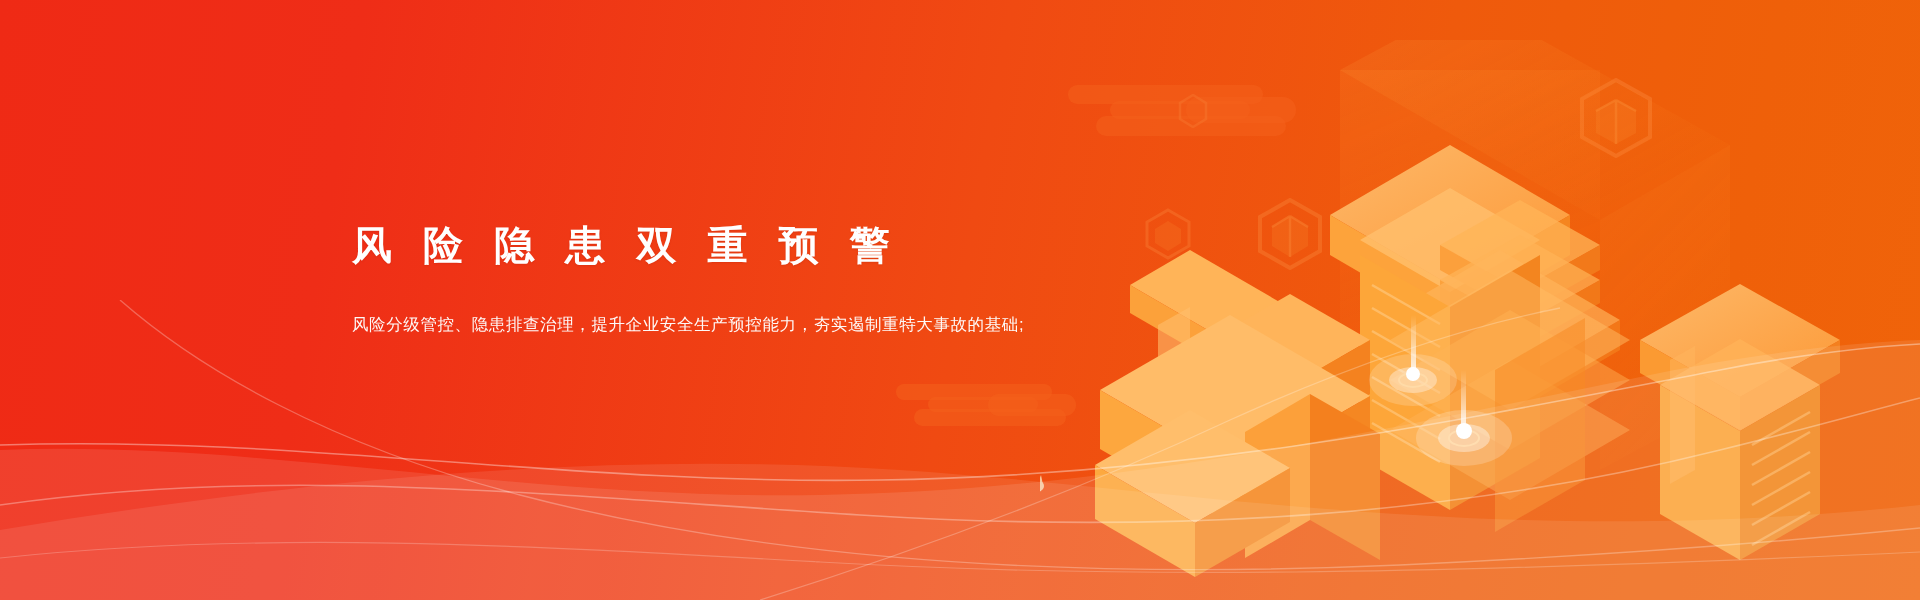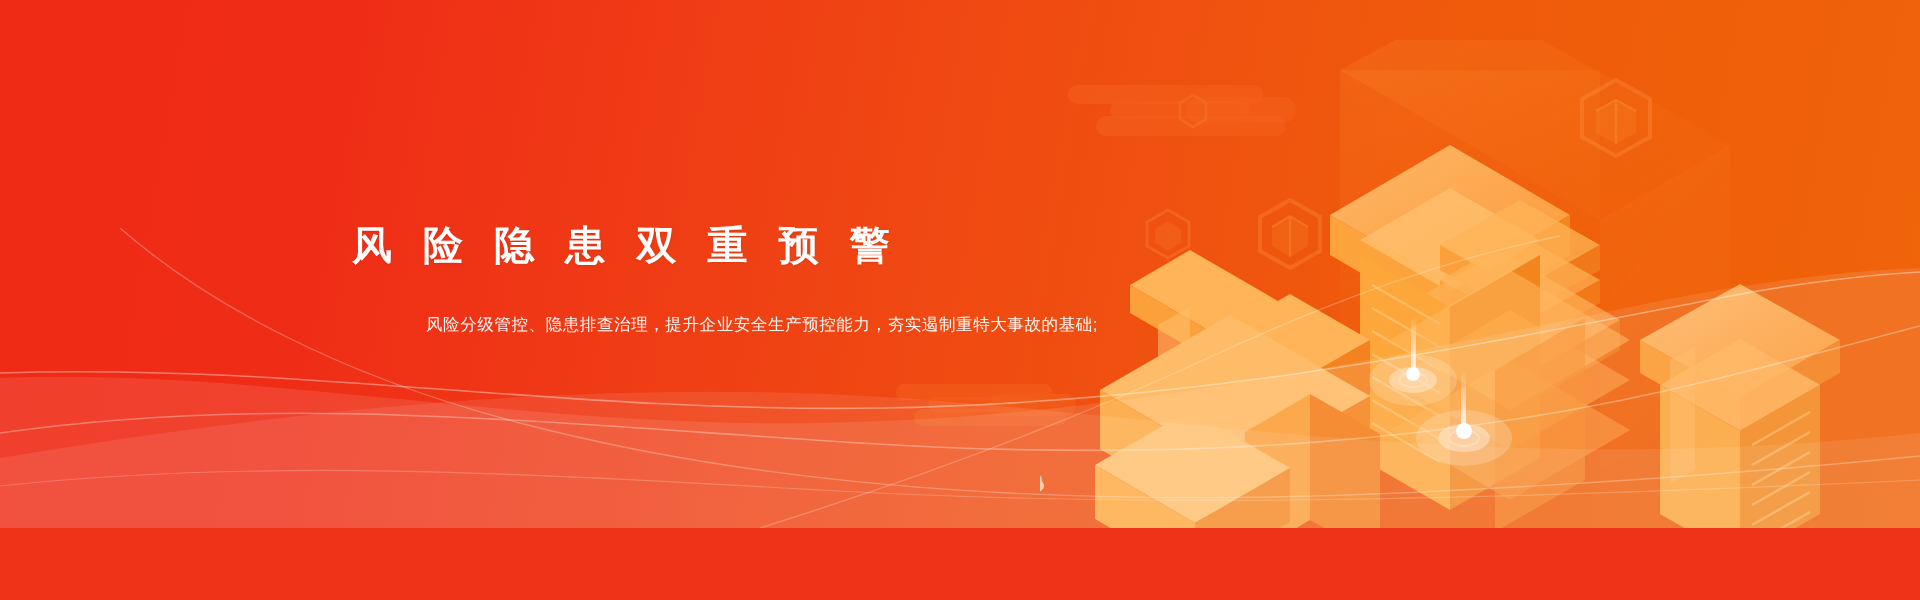--- a/index.html
+++ b/index.html
@@ -3,21 +3,21 @@
 <meta charset="utf-8">
 <title>Banner</title>
 <style>
   html,body{margin:0;padding:0;}
   body{
     width:1920px;height:600px;overflow:hidden;
     font-family:"Liberation Sans","DejaVu Sans",sans-serif;
     background:#ef3318;
   }
   #banner{
-    position:relative;width:1920px;height:528px;overflow:hidden;
+    position:relative;width:1920px;height:600px;overflow:hidden;
     background:linear-gradient(100deg,#ef2a15 0%,#ef2d17 18%,#f04a12 50%,#ef5a0c 72%,#ef6009 88%,#f0640a 100%);
   }
   .layer{position:absolute;top:0;left:0;width:1920px;height:600px;pointer-events:none;}
 
   
   .cloud{position:absolute;}
   .cloud .bar{position:absolute;background:#f4601c;opacity:.55;border-radius:40px;}
 
   
   .hexcube{position:absolute;opacity:.5;}
@@ -26,21 +26,20 @@
   #text-block{position:absolute;left:352px;top:218px;width:820px;}
   #title{
     color:#ffffff;font-size:40px;line-height:54px;font-weight:bold;
     letter-spacing:10px;margin:0 0 34px 0;white-space:nowrap;
     text-shadow:0 1px 2px rgba(150,20,0,.18);
   }
   .sub-line{
     color:#ffffff;font-size:16.5px;line-height:37px;margin:0;
     letter-spacing:.6px;white-space:nowrap;font-weight:normal;
     opacity:.97;
-    text-align:center;
   }
 
   
   #illustration{position:absolute;left:1040px;top:40px;width:880px;height:560px;}
 
   
   #person{position:absolute;}
 
   
   #waves{position:absolute;left:0;bottom:0;width:1920px;height:300px;}

